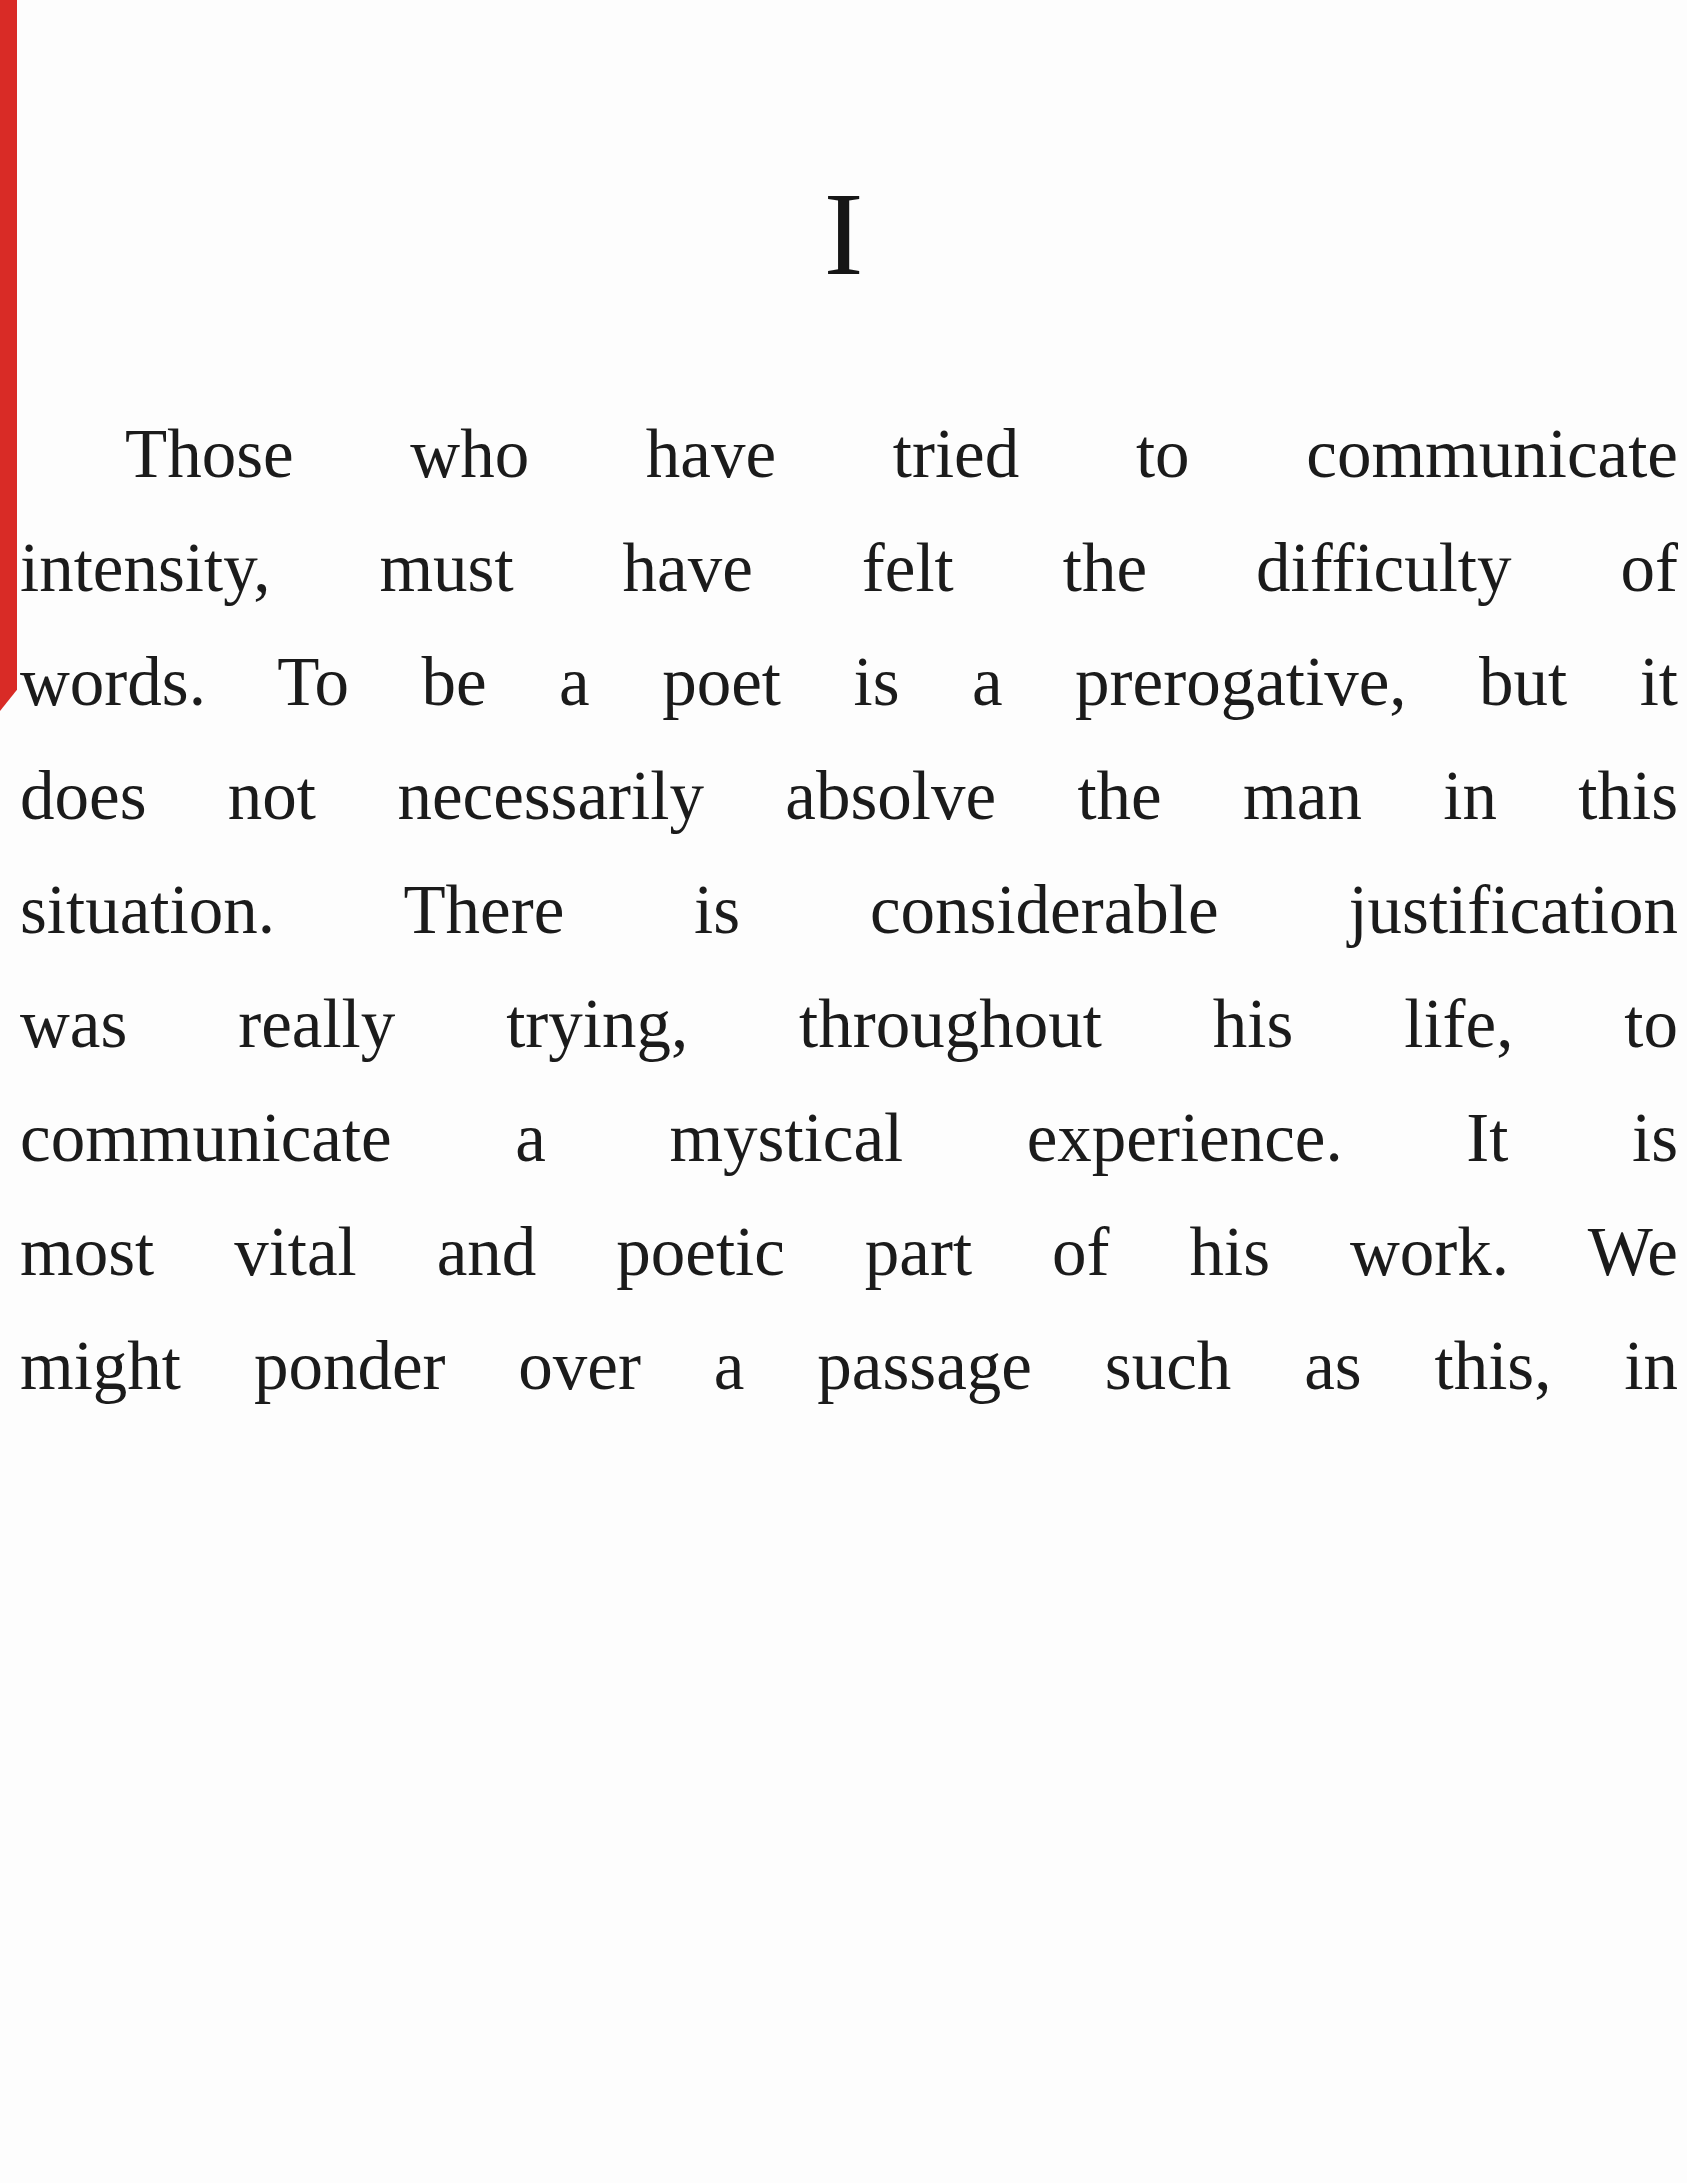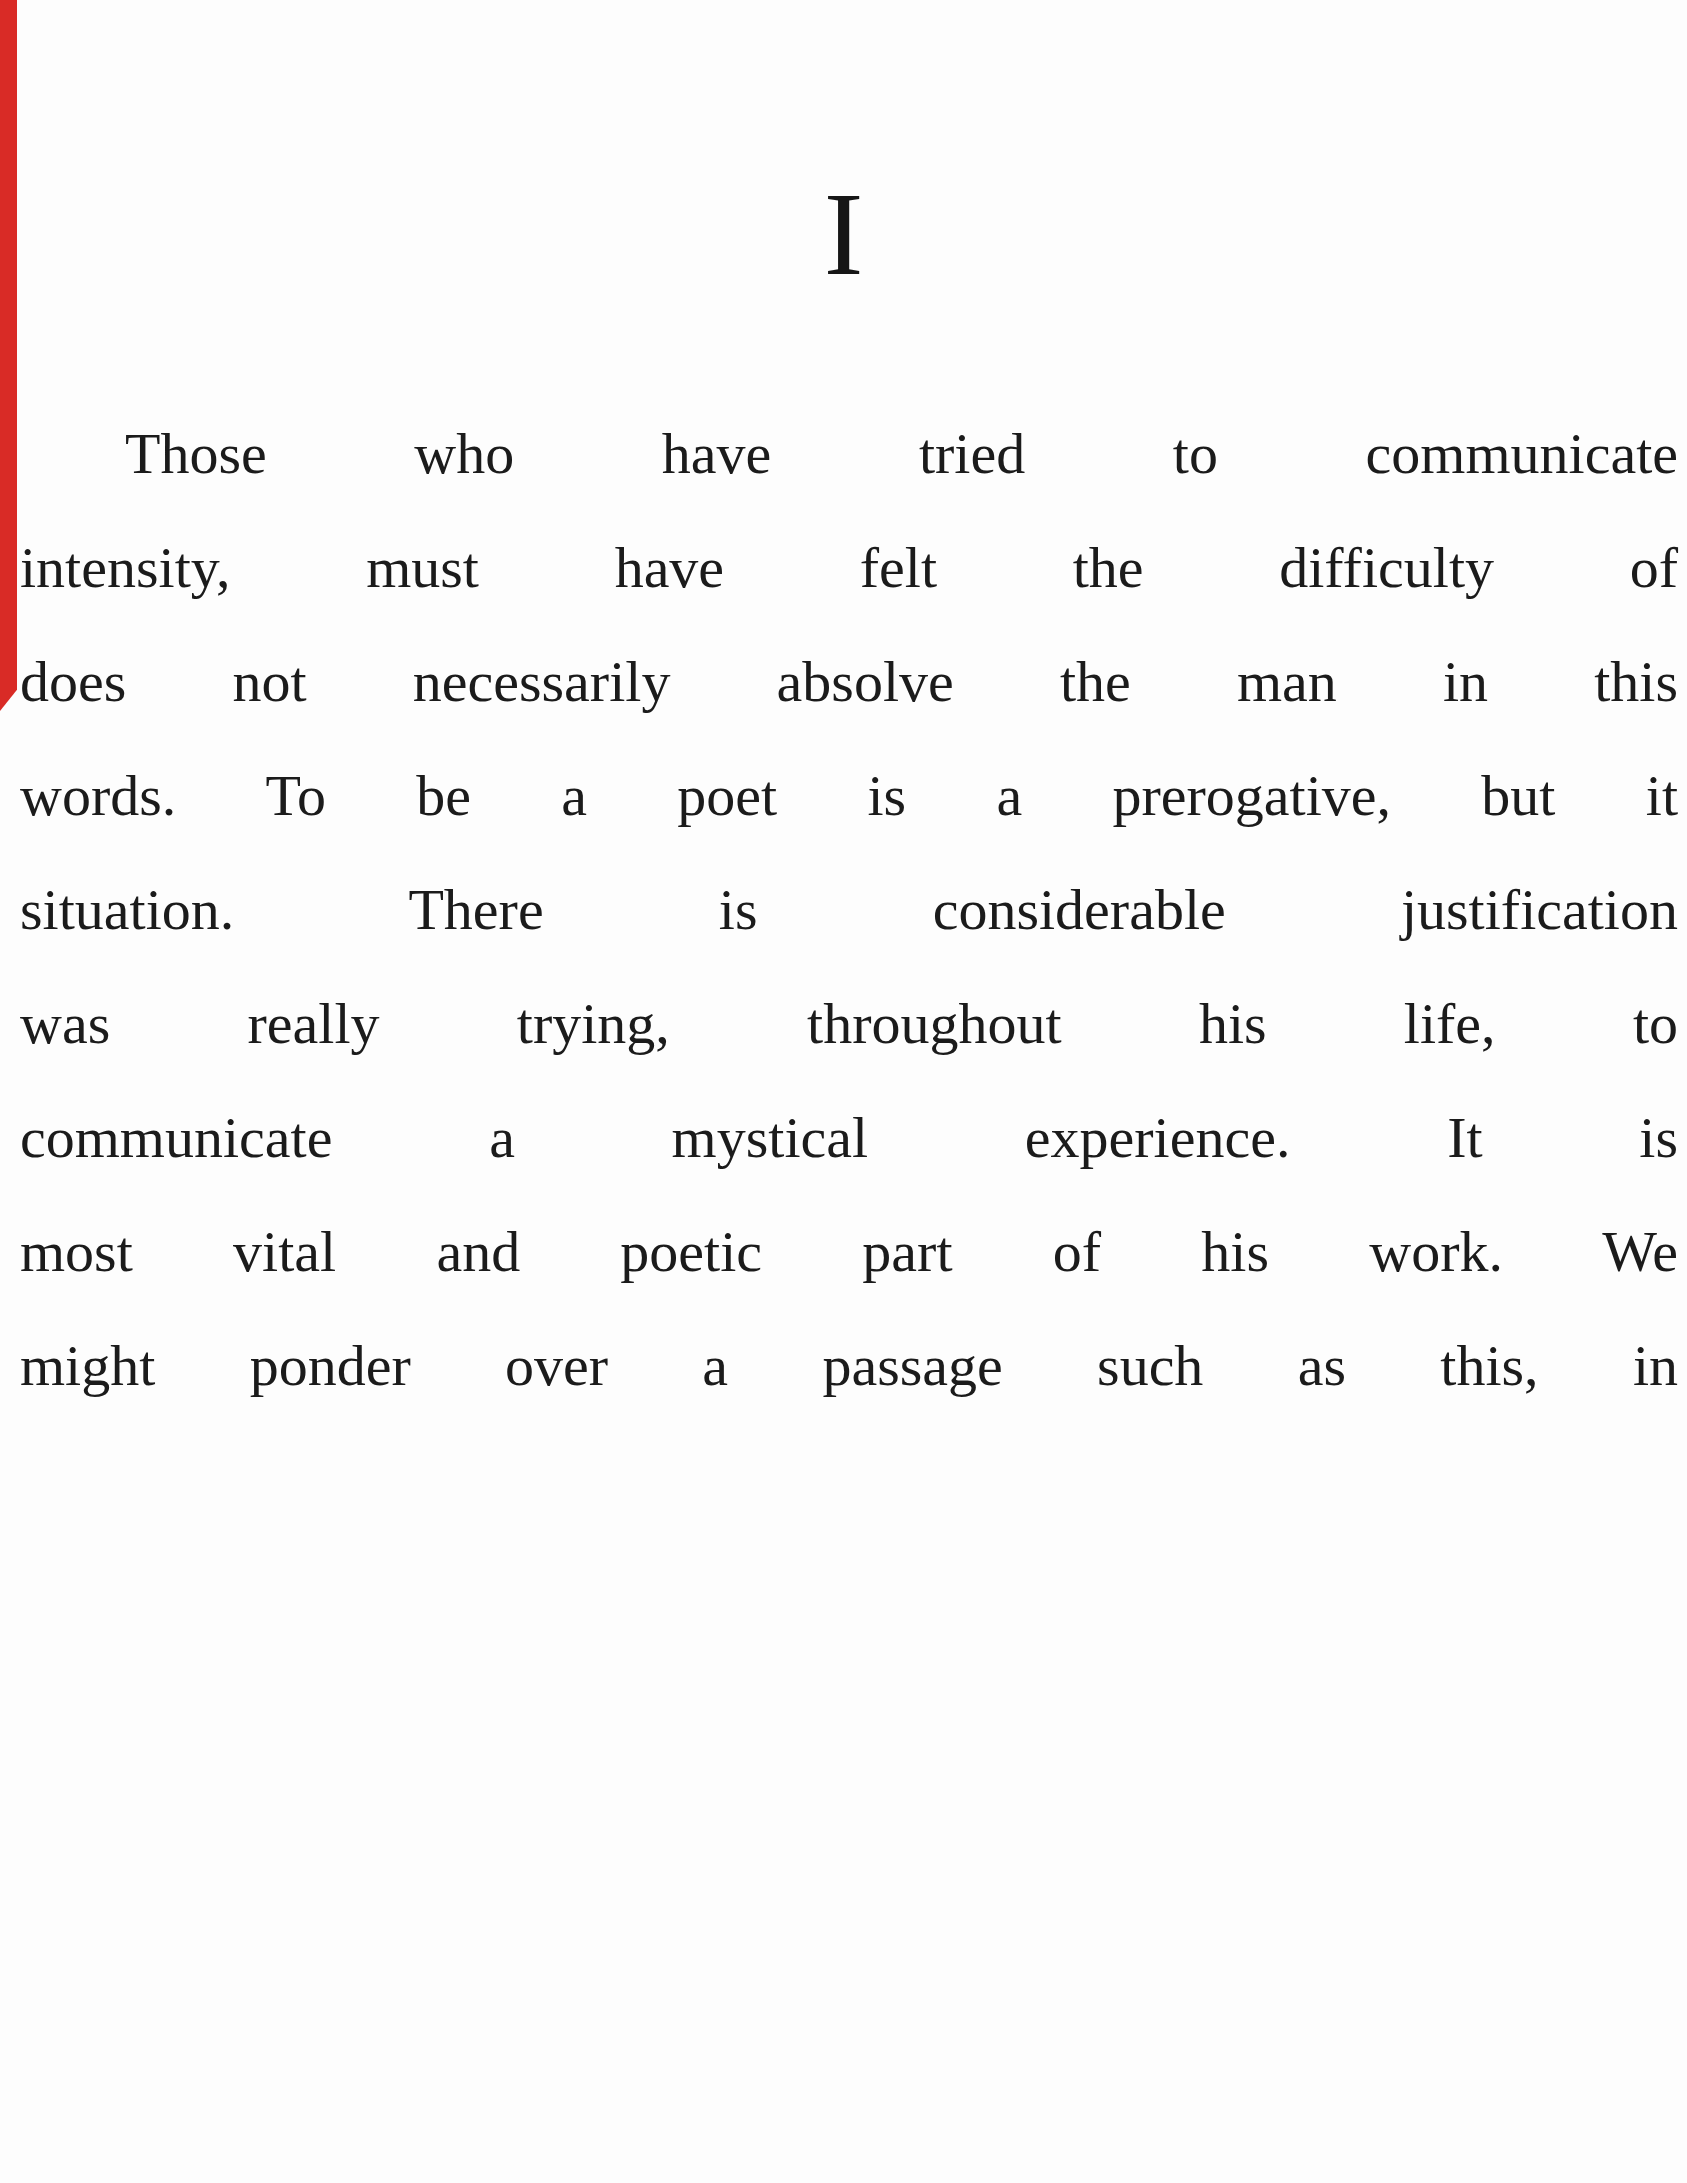--- a/index.html
+++ b/index.html
@@ -38,21 +38,21 @@
     line-height: 119px;
     font-weight: 400;
     color: #161616;
   }
   .bodytext {
     position: absolute;
     top: 397px;
     left: 20px;
     right: 9px;
     font-family: "Liberation Serif", "DejaVu Serif", serif;
-    font-size: 58px;
+    font-size: 69px;
     line-height: 114px;
     color: #1b1b1b;
   }
   .line {
     height: 114px;
     white-space: nowrap;
     text-align: justify;
     text-align-last: justify;
   }
   .line.first {
@@ -68,22 +68,22 @@
 
 <div class="page" style="background: rgb(253, 253, 253);">
 
   <div class="ribbon" style="background: rgb(217, 43, 38);"></div>
 
   <div class="heading">I</div>
 
   <div class="bodytext" style="color: rgb(27, 27, 27);">
     <div class="line first">Those who have tried to communicate</div>
     <div class="line">intensity, must have felt the difficulty of</div>
+    <div class="line">words. To be a poet is a prerogative, but it</div>
     <div class="line">does not necessarily absolve the man in this</div>
-    <div class="line">words. To be a poet is a prerogative, but it</div>
     <div class="line">situation. There is considerable justification</div>
     <div class="line">was really trying, throughout his life, to</div>
     <div class="line">communicate a mystical experience. It is</div>
     <div class="line">most vital and poetic part of his work. We</div>
     <div class="line">might ponder over a passage such as this, in</div>
   </div>
 
 </div>
 
 

